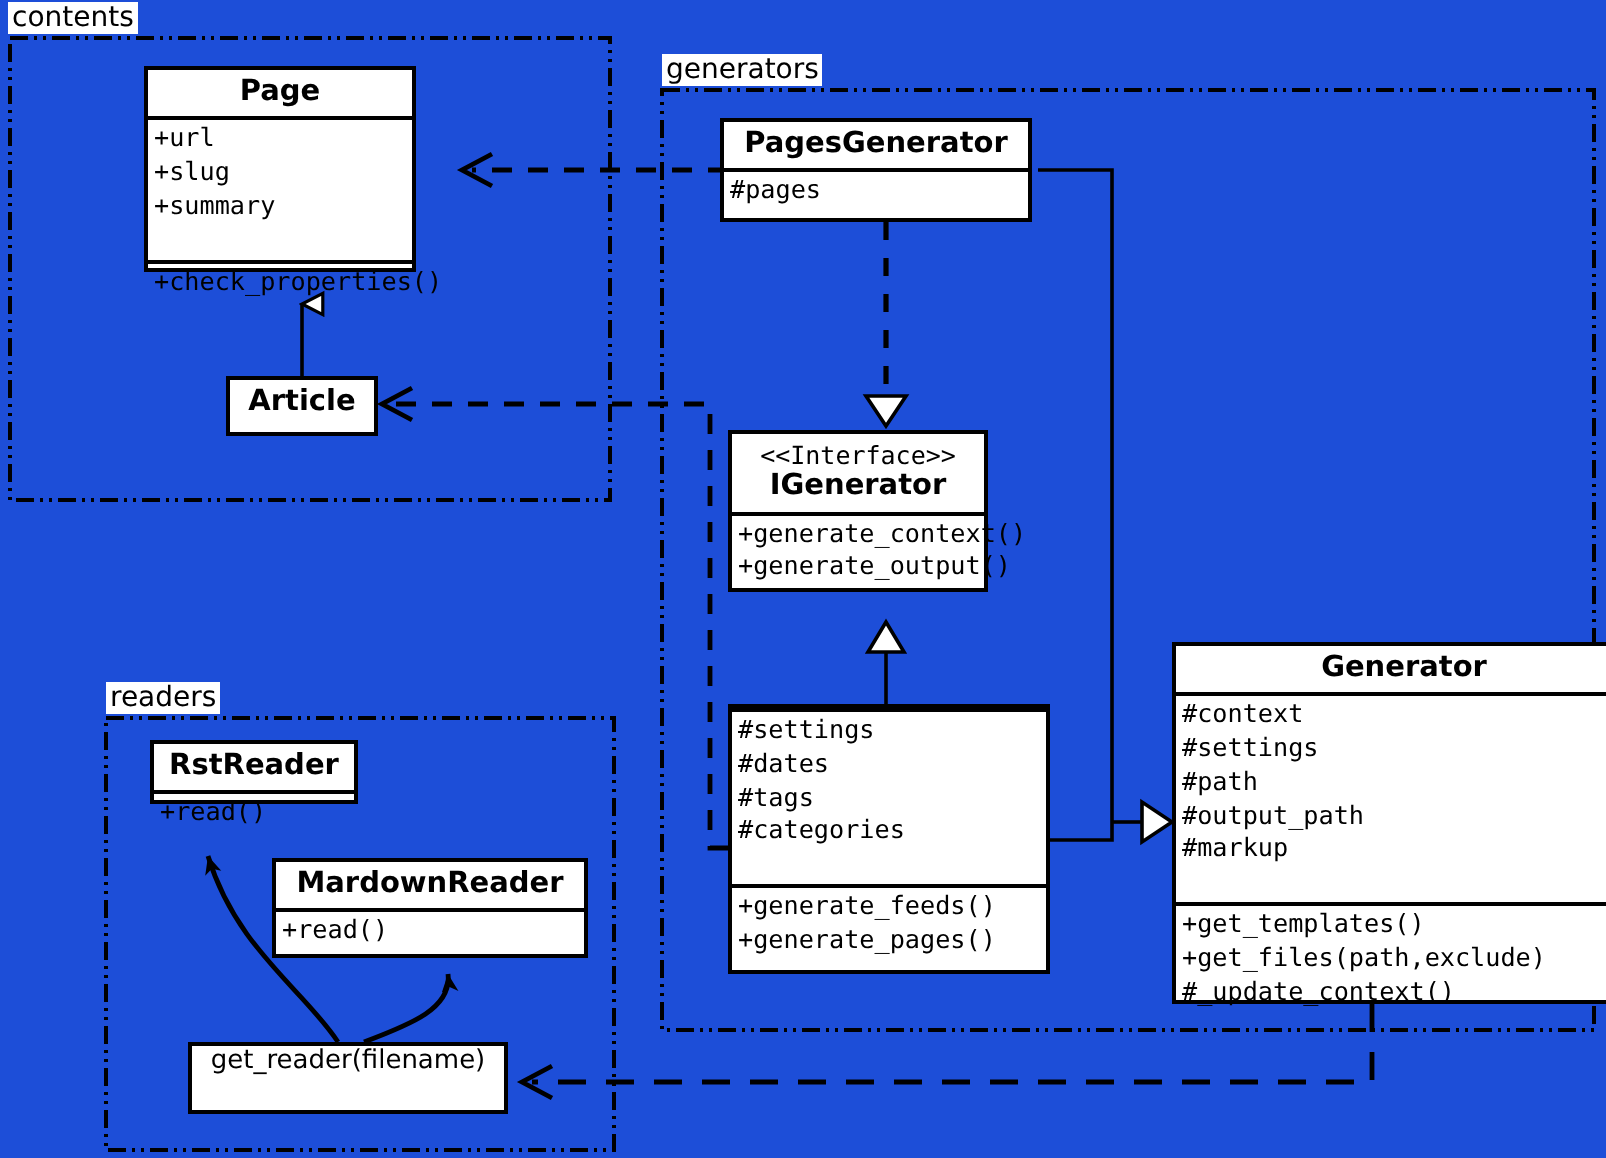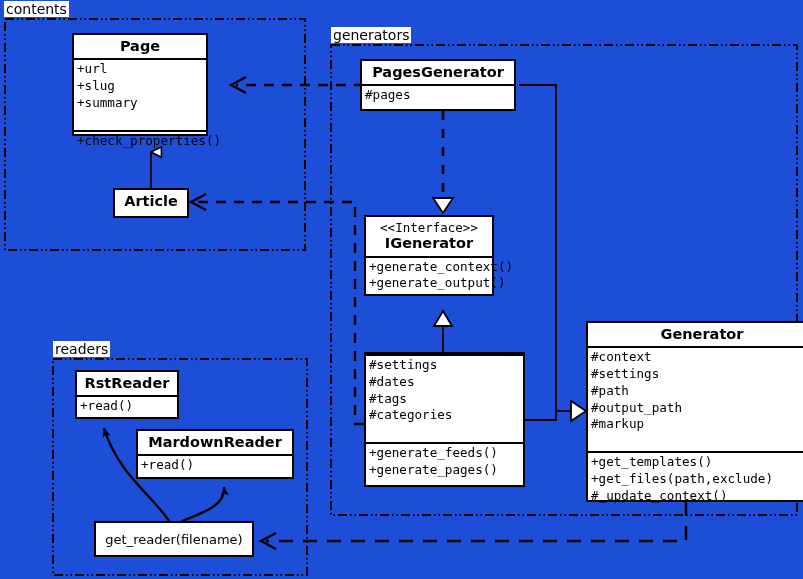--- a/index.html
+++ b/index.html
@@ -12,21 +12,21 @@
 
   .uml{position:absolute;border:2px solid #000;background:#fff;box-sizing:border-box;}
   .uml .cname{font-family:"DejaVu Sans",sans-serif;font-weight:bold;font-size:14.5px;
               text-align:center;color:#000;padding:3px 4px 4px 4px;line-height:1.12;}
   .uml .stereo{font-family:"DejaVu Sans Mono",monospace;font-weight:normal;font-size:12.5px;
                display:block;text-align:center;line-height:1.15;}
   .uml .sect{border-top:2px solid #000;padding:1px 3px 18px 3px;}
   .uml .m{font-family:"DejaVu Sans Mono",monospace;font-size:12.6px;color:#000;
           line-height:1.335;white-space:pre;}
   .plain{position:absolute;border:2px solid #000;background:#fff;box-sizing:border-box;
-         display:flex;align-items:center;justify-content:center;
+         display:flex;align-items:flex-start;justify-content:center;
          font-family:"DejaVu Sans",sans-serif;font-size:13px;color:#000;}
 </style>
 </head>
 <body>
 
 <div id="stage">
 
   <svg class="layer" viewBox="0 0 803 579" xmlns="http://www.w3.org/2000/svg">
     <defs>
       <marker id="hollowTri" markerWidth="16" markerHeight="16" refX="11.2" refY="5.6" orient="auto" markerUnits="userSpaceOnUse">
@@ -133,21 +133,21 @@
       <div class="m">#output_path</div>
       <div class="m">#markup</div>
     </div>
     <div class="sect">
       <div class="m">+get_templates()</div>
       <div class="m">+get_files(path,exclude)</div>
       <div class="m">#_update_context()</div>
     </div>
   </div>
 
-  <div class="uml" style="left:75px;top:370px;width:104px;height:49px;">
+  <div class="uml" style="left:75px;top:370px;width:104px;height:32px;">
     <div class="cname">RstReader</div>
     <div class="sect">
       <div class="m">+read()</div>
     </div>
   </div>
 
   <div class="uml" style="left:136px;top:429px;width:158px;height:50px;">
     <div class="cname">MardownReader</div>
     <div class="sect">
       <div class="m">+read()</div>

